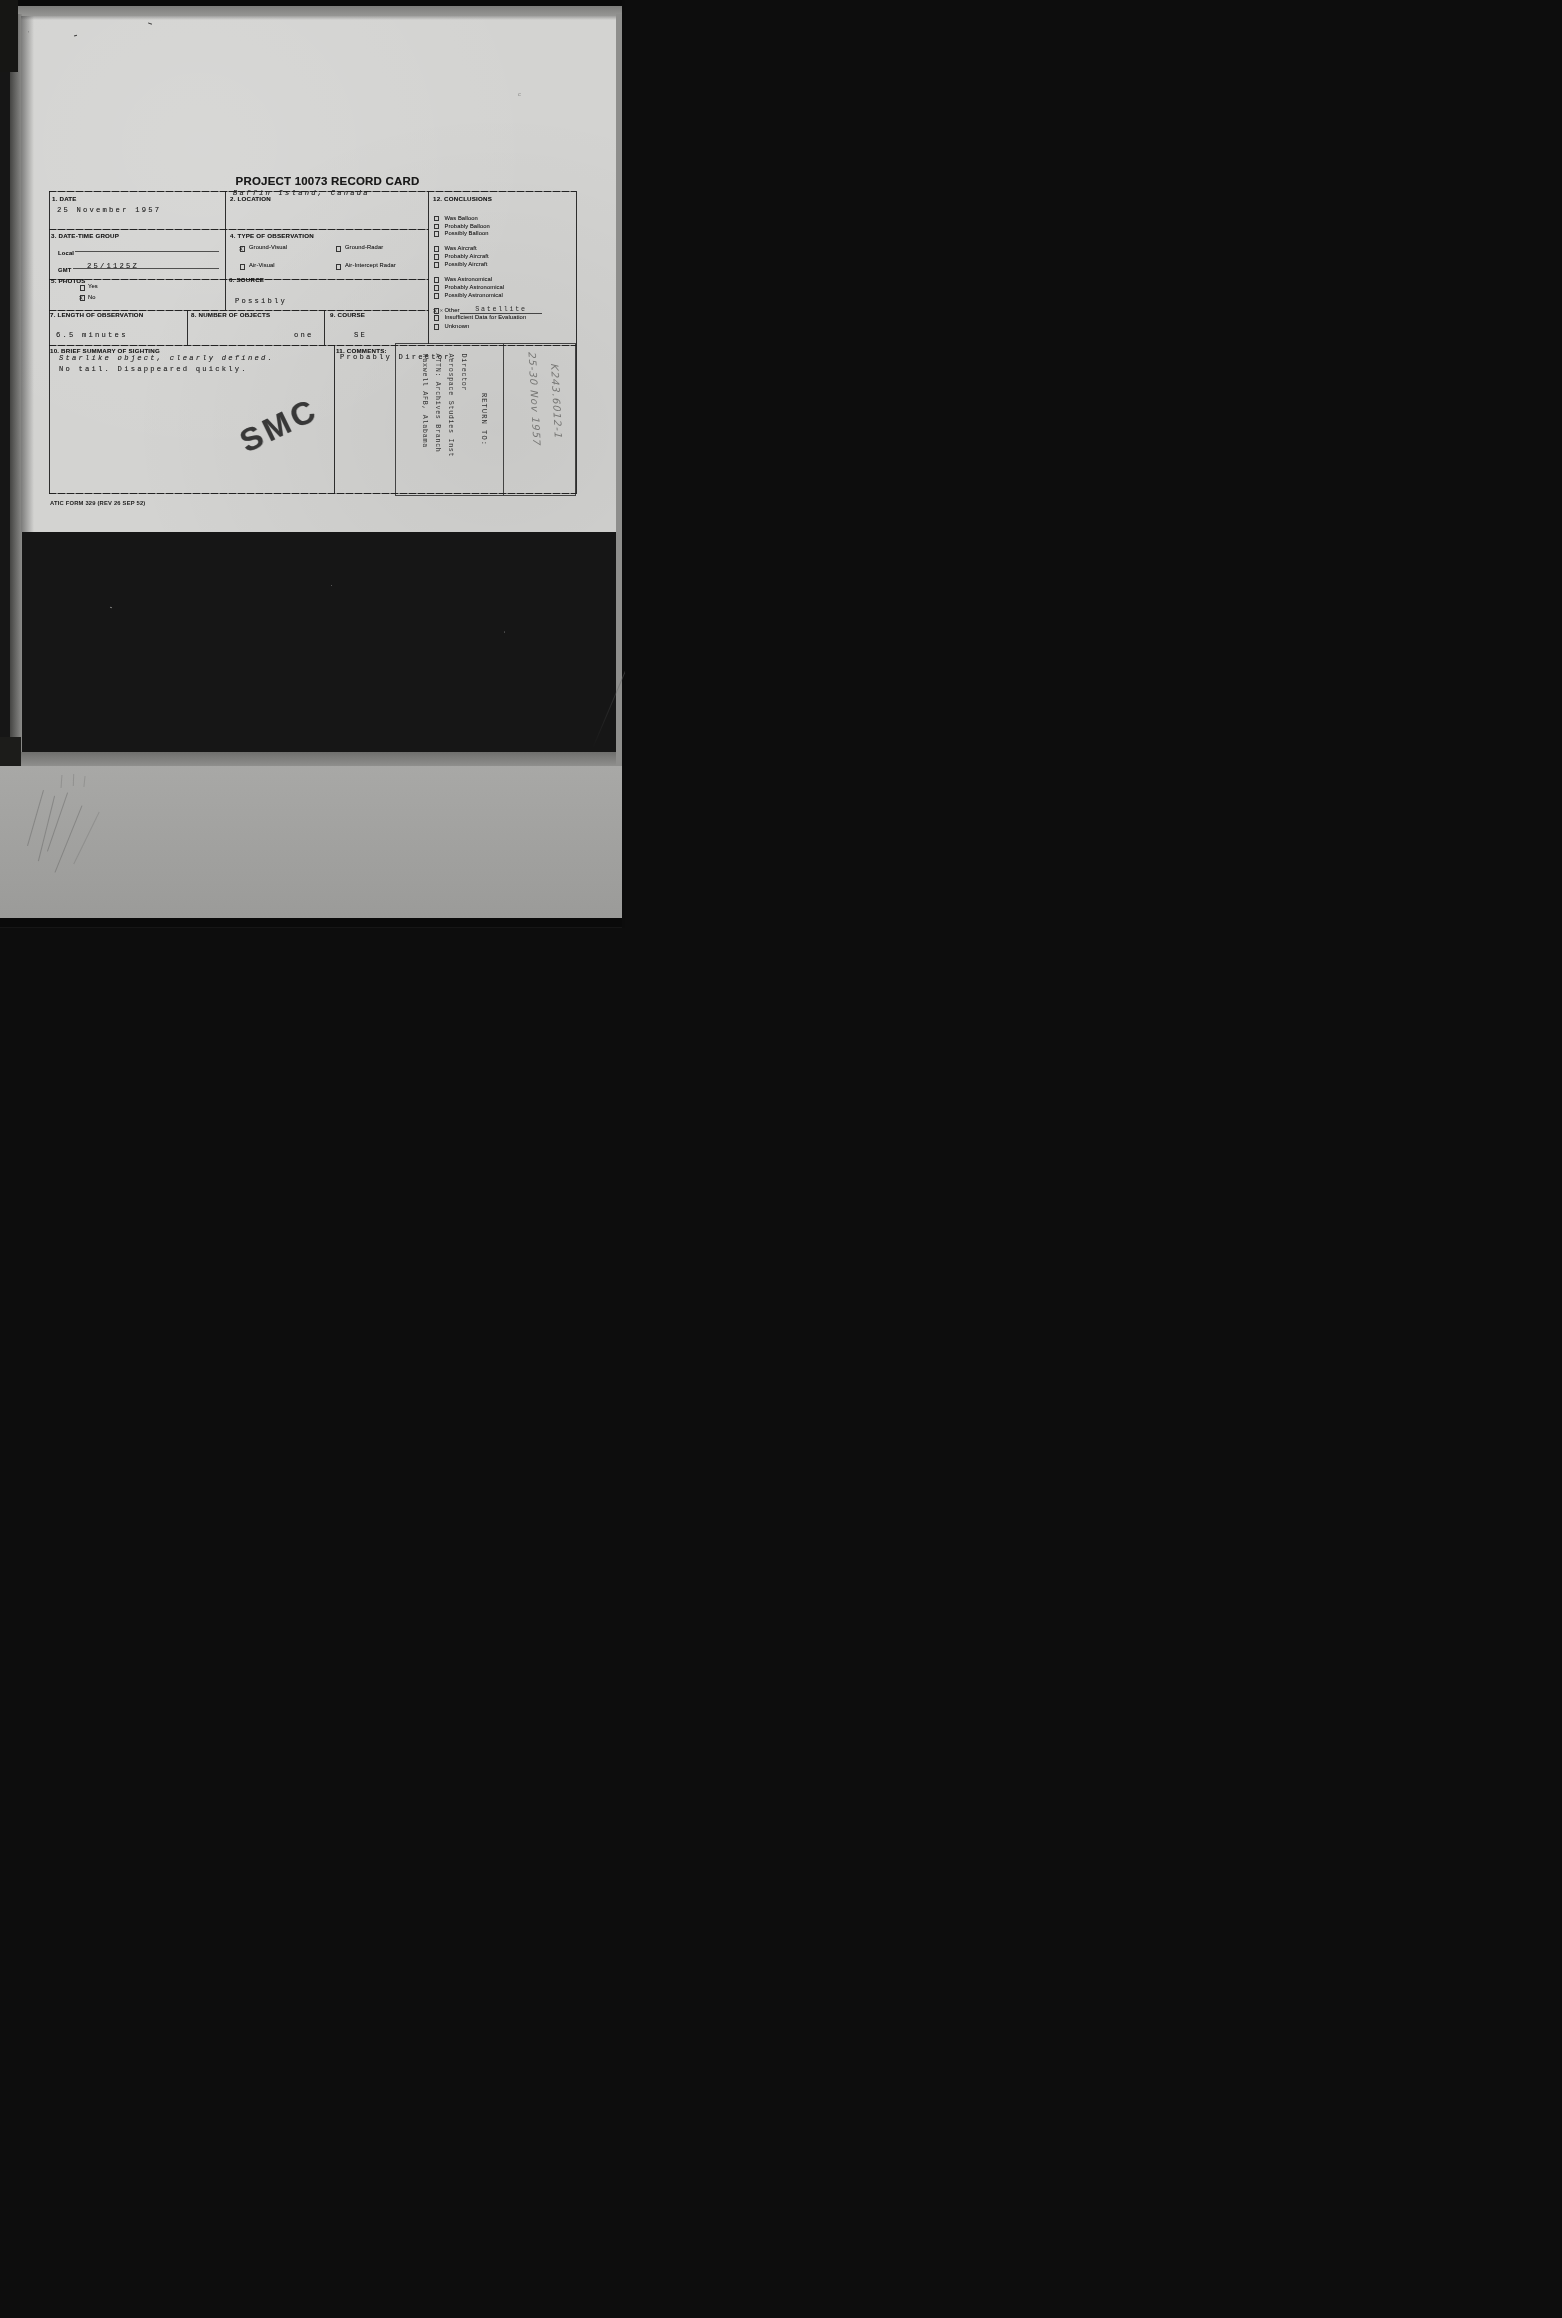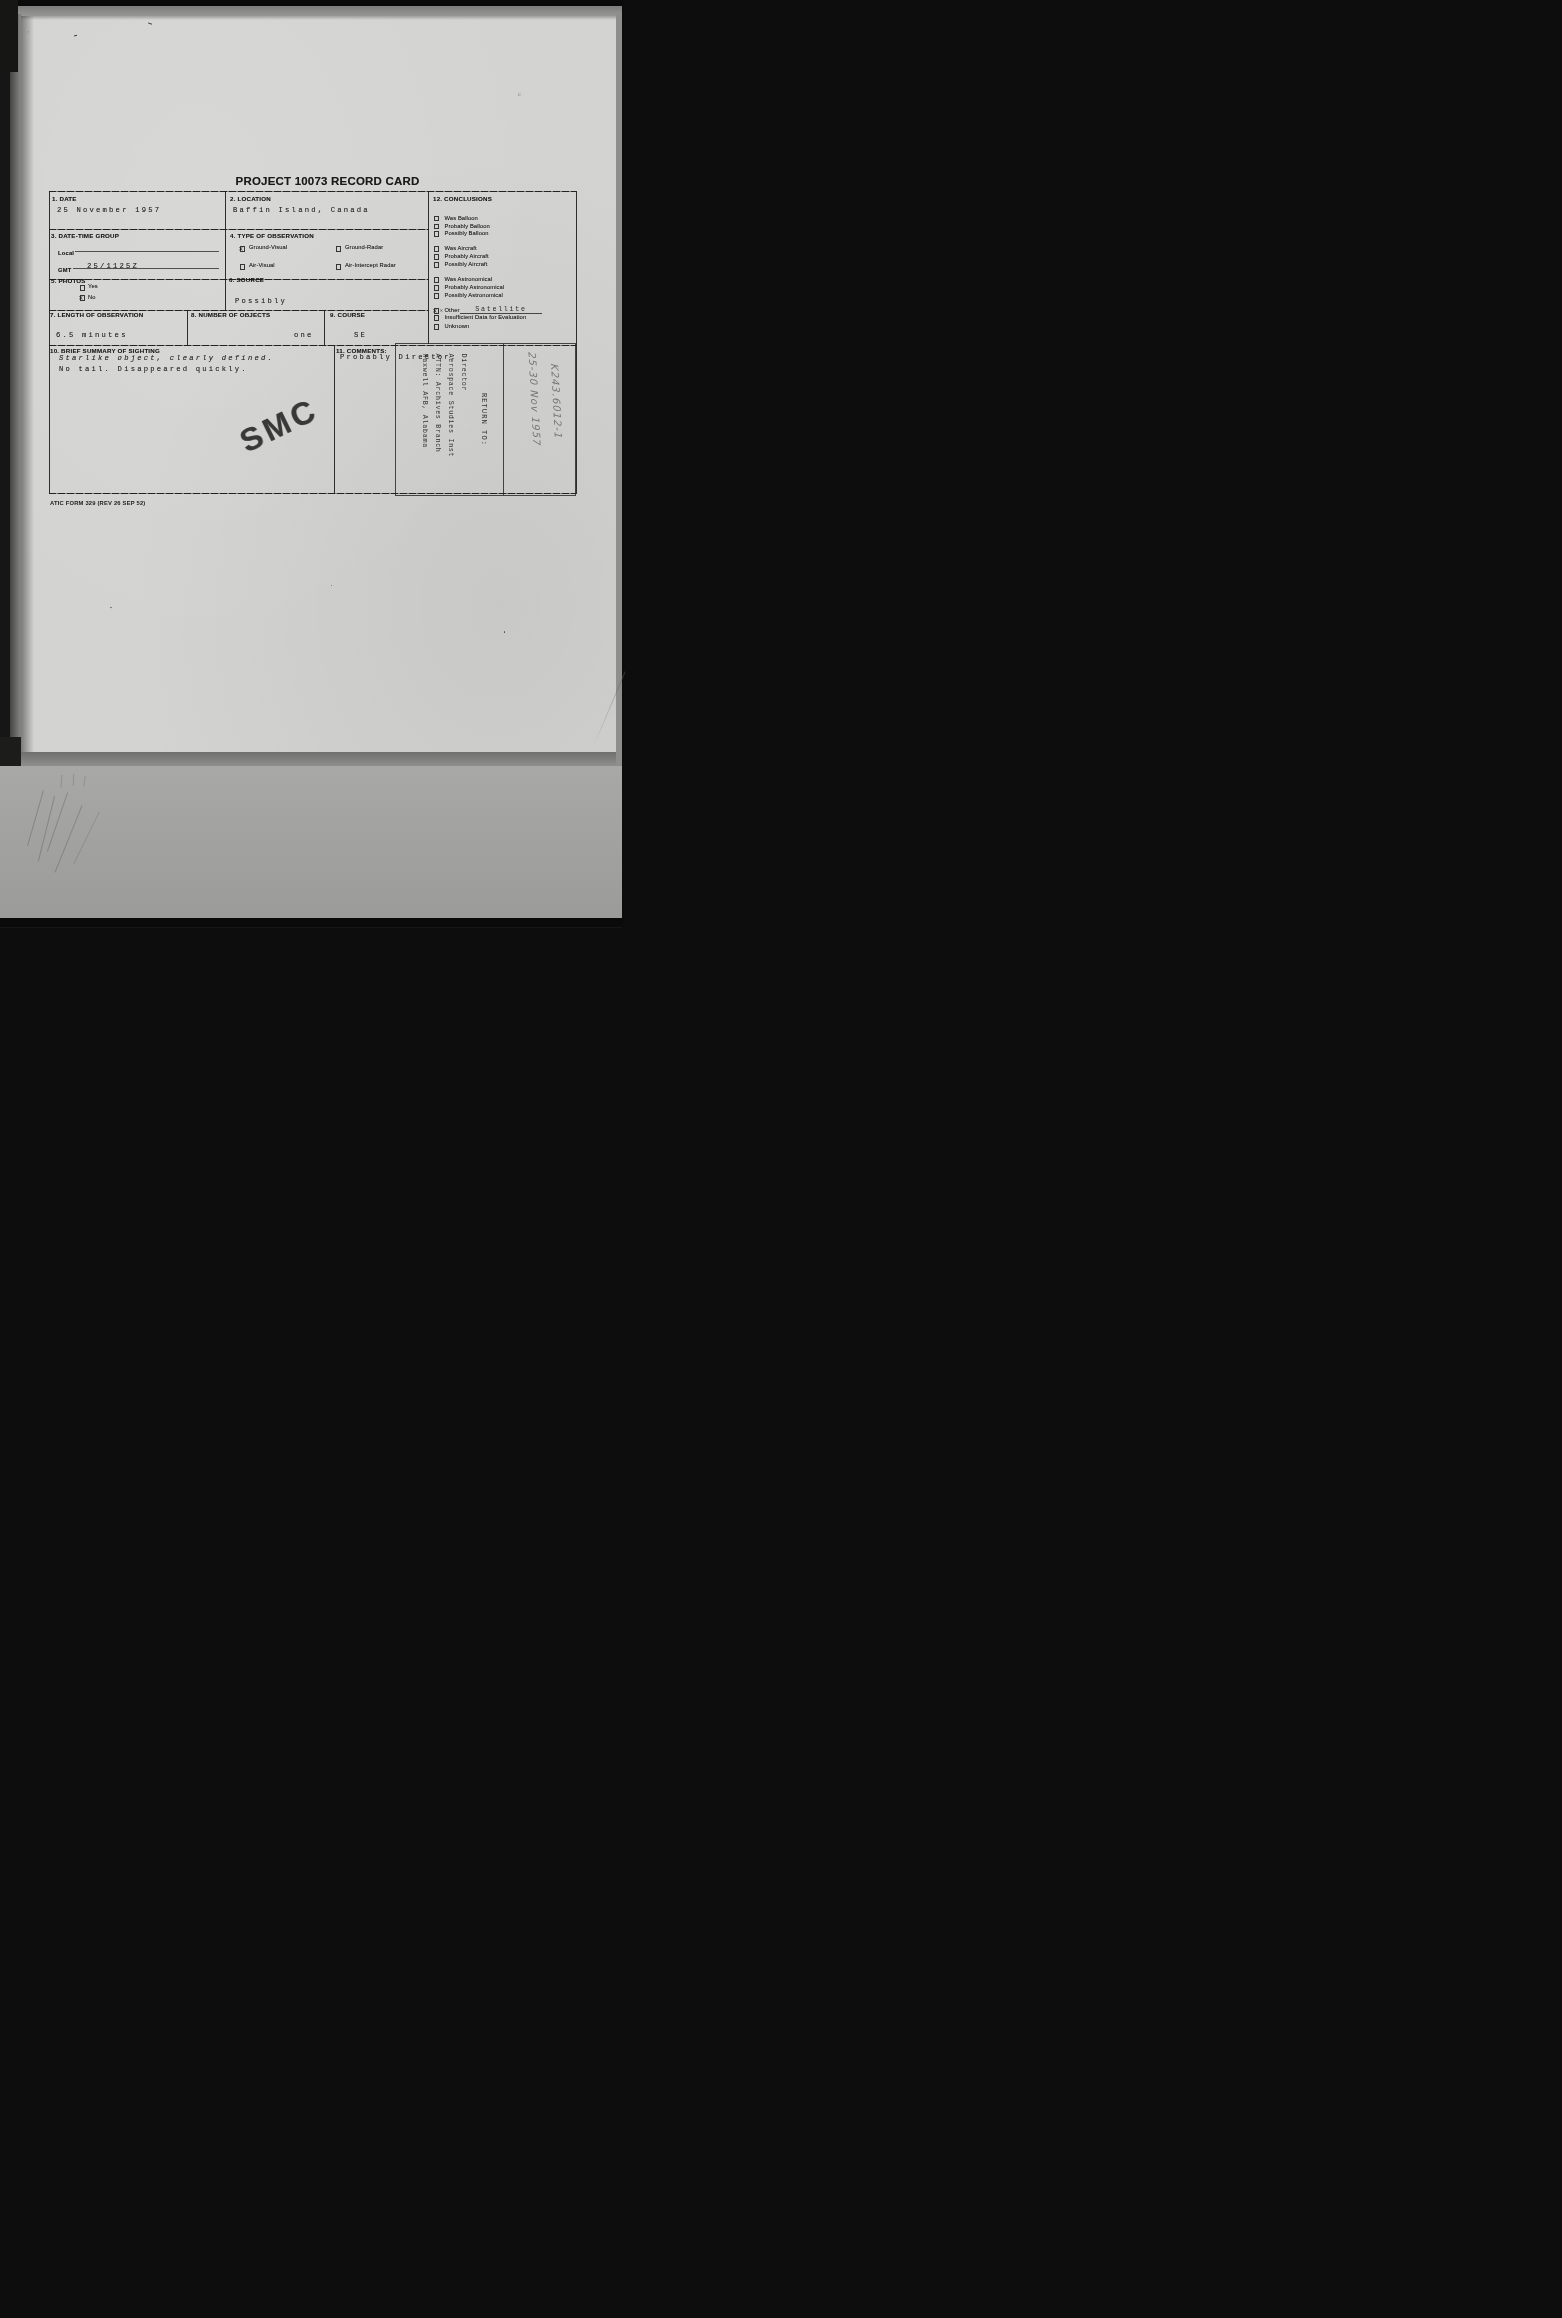--- a/index.html
+++ b/index.html
@@ -15,21 +15,21 @@
               background:linear-gradient(90deg,#454543,#8c8c8a);}
   .backing{position:absolute;left:0;top:766px;width:625px;height:152px;
            background:linear-gradient(180deg,#a8a8a6,#9b9b99);}
   .paper-shadow{position:absolute;left:0;top:752px;width:625px;height:14.4px;
            background:linear-gradient(180deg,#6f6f6d,#8f8f8d);}
   .band-bottom{position:absolute;left:0;top:918px;width:625px;height:9px;background:#0a0a0a;}
   .corner-bl{position:absolute;left:0;top:737px;width:21px;height:29px;background:#1c1c1a;}
   .edge-right-gray{position:absolute;left:616px;top:14.4px;width:6.7px;height:752px;background:#8e8e8c;}
   .edge-right-black{position:absolute;left:622px;top:0;width:2.9px;height:928px;background:#0c0c0c;}
 
-  .paper{position:absolute;left:21px;top:16.3px;width:595px;height:736px;
+  .paper{position:absolute;left:21px;top:16.3px;width:595px;height:516px;
          background:
            radial-gradient(ellipse at 30% 25%, rgba(255,255,255,.10), rgba(0,0,0,0) 60%),
            radial-gradient(ellipse at 80% 80%, rgba(0,0,0,.05), rgba(0,0,0,0) 55%),
            #d3d3d1;}
   .paper::before{content:"";position:absolute;left:0;top:0;width:12.5px;height:100%;
          background:linear-gradient(90deg,rgba(35,35,35,.5),rgba(35,35,35,0));}
   .paper::after{content:"";position:absolute;left:0;top:0;width:100%;height:3.8px;
          background:linear-gradient(180deg,rgba(60,60,60,.35),rgba(60,60,60,0));}
 
   .title{position:absolute;left:182px;top:159px;width:249px;text-align:center;
@@ -132,21 +132,21 @@
     <div class="vl" style="left:204px;top:175px;height:119px;"></div>
     <div class="vl" style="left:407px;top:175px;height:153px;"></div>
     <div class="vl" style="left:166px;top:294px;height:35px;"></div>
     <div class="vl" style="left:303px;top:294px;height:35px;"></div>
     <div class="vl" style="left:313px;top:329px;height:149px;"></div>
 
     <div class="lbl" style="left:31px;top:179px;">1. DATE</div>
     <div class="typed" style="left:36px;top:190px;">25 November 1957</div>
 
     <div class="lbl" style="left:209px;top:179px;">2. LOCATION</div>
-    <div class="typed" style="left:212px;top:190px;">Baffin Island, Canada</div>
+    <div class="typed" style="left:212px;top:173px;font-style:italic;">Baffin Island, Canada</div>
 
     <div class="lbl" style="left:30px;top:216px;">3. DATE-TIME GROUP</div>
     <div class="lbl small-lbl" style="left:37px;top:234px;font-weight:bold;">Local</div>
     <div class="u-line" style="left:54px;top:235px;width:144px;"></div>
     <div class="typed" style="left:67px;top:228px;"></div>
     <div class="lbl small-lbl" style="left:37px;top:251px;font-weight:bold;">GMT</div>
     <div class="typed" style="left:66px;top:246px;">25/1125Z</div>
     <div class="u-line" style="left:52px;top:252px;width:146px;"></div>
 
     <div class="lbl" style="left:209px;top:216px;">4. TYPE OF OBSERVATION</div>

